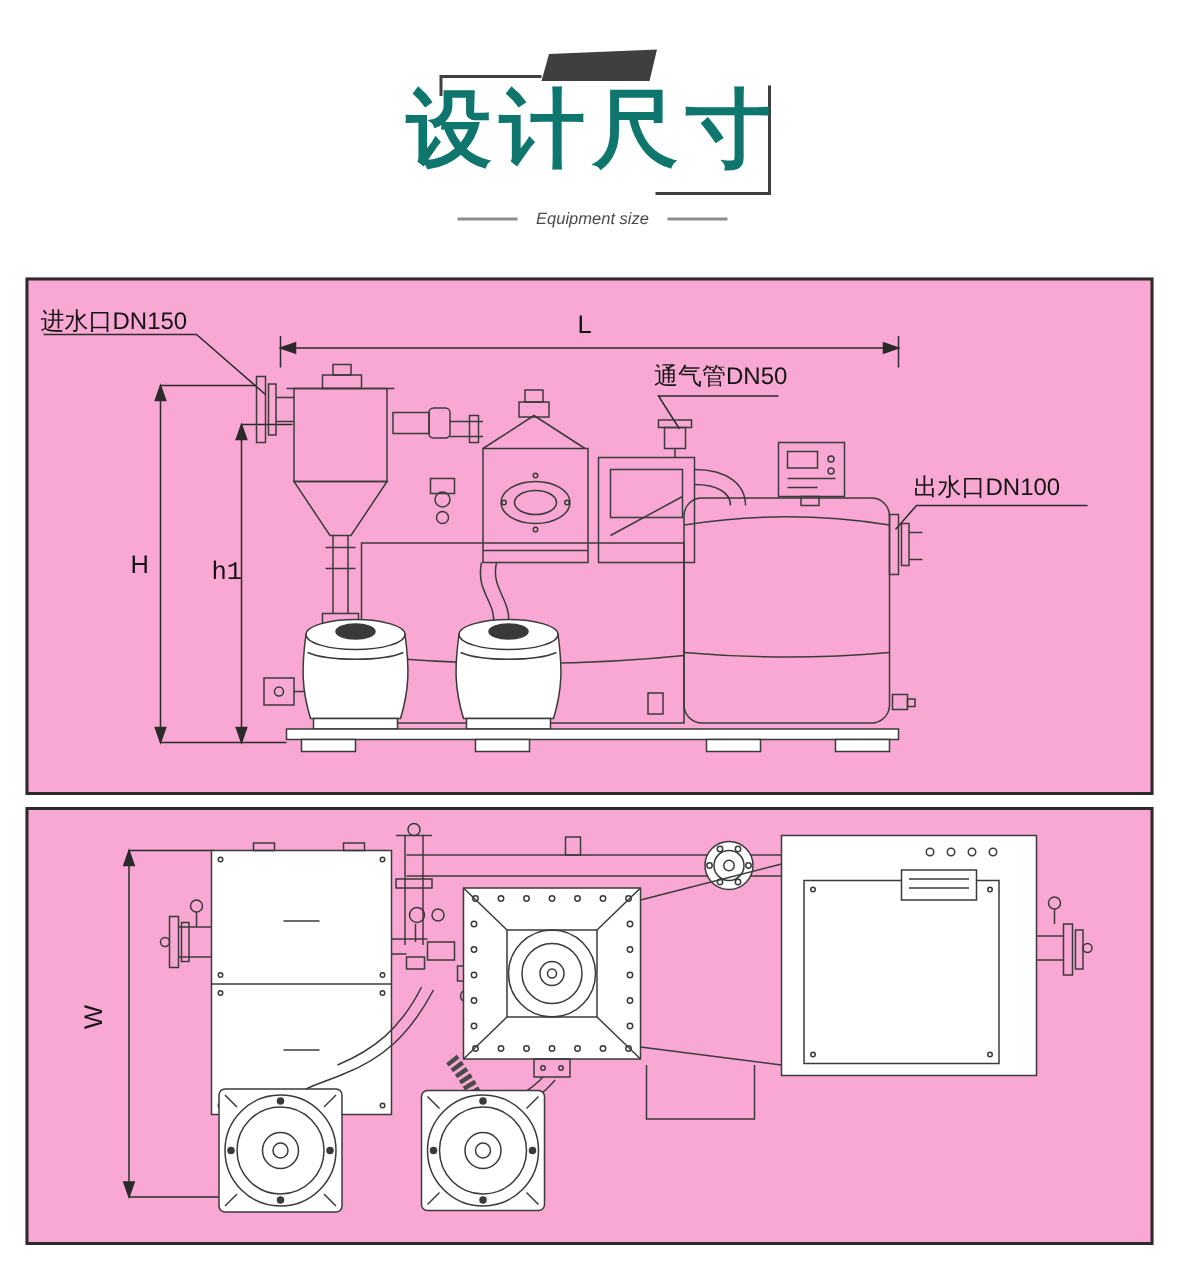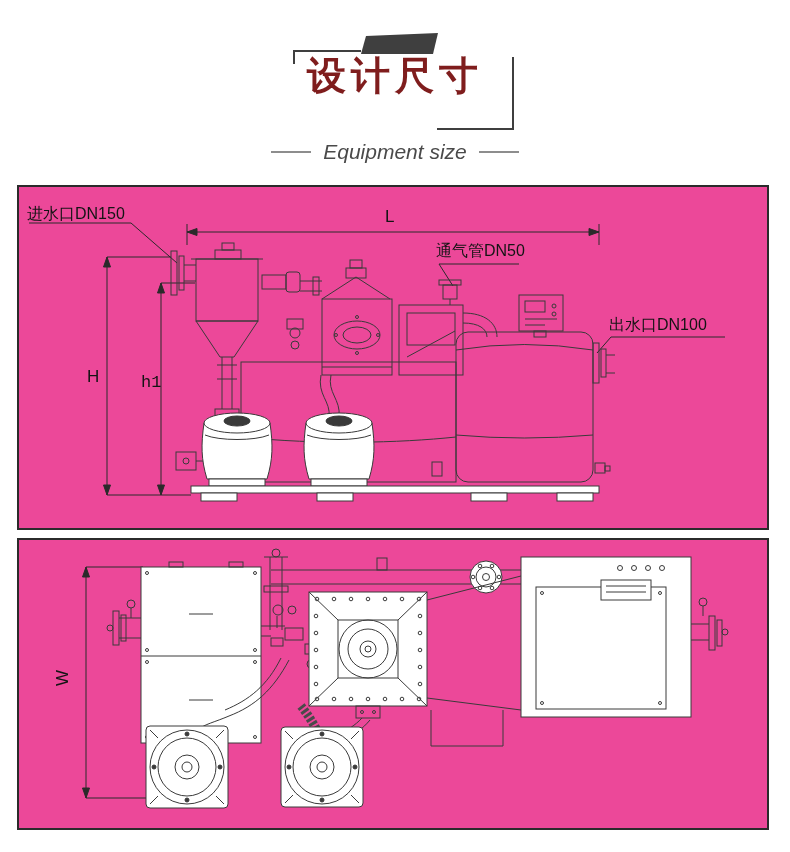--- a/index.html
+++ b/index.html
@@ -4,33 +4,33 @@
 <style>
   html,body{margin:0;padding:0;}
   body{
     width:790px;height:852px;position:relative;background:#ffffff;
     font-family:"Liberation Sans",sans-serif;overflow:hidden;
   }
   
   .title-deco{position:absolute;left:0;top:0;}
   .main-title{
     position:absolute;left:0;top:54px;width:100%;margin:0;
-    text-align:center;font-size:39px;font-weight:700;color:#7f1d1d;
+    text-align:center;font-size:57px;font-weight:700;color:#0f766e;
     letter-spacing:5px;line-height:1.15;
     font-family:"Liberation Sans",sans-serif;
   }
   .subtitle-row{
     position:absolute;top:140px;left:0;width:100%;
     display:flex;justify-content:center;align-items:center;gap:12px;
-    font-style:italic;font-size:21px;color:#4a4a4a;
+    font-style:italic;font-size:11px;color:#4a4a4a;
   }
   .sub-line{width:40px;height:2px;background:#8d8d8d;}
   
   .panel{
-    position:absolute;left:17px;width:752px;background:#ec4899;
+    position:absolute;left:17px;width:752px;background:#f9a8d4;
     border:2px solid #2b2b2b;box-sizing:border-box;
   }
   .panel-side{top:185px;height:345px;}
   .panel-top{top:538px;height:292px;}
   .panel svg{position:absolute;left:0;top:0;}
   .lbl{
     position:absolute;font-size:16px;color:#141414;white-space:nowrap;
     font-family:"Liberation Sans",sans-serif;
   }
   .lbl-dim{font-size:17px;font-weight:400;}

